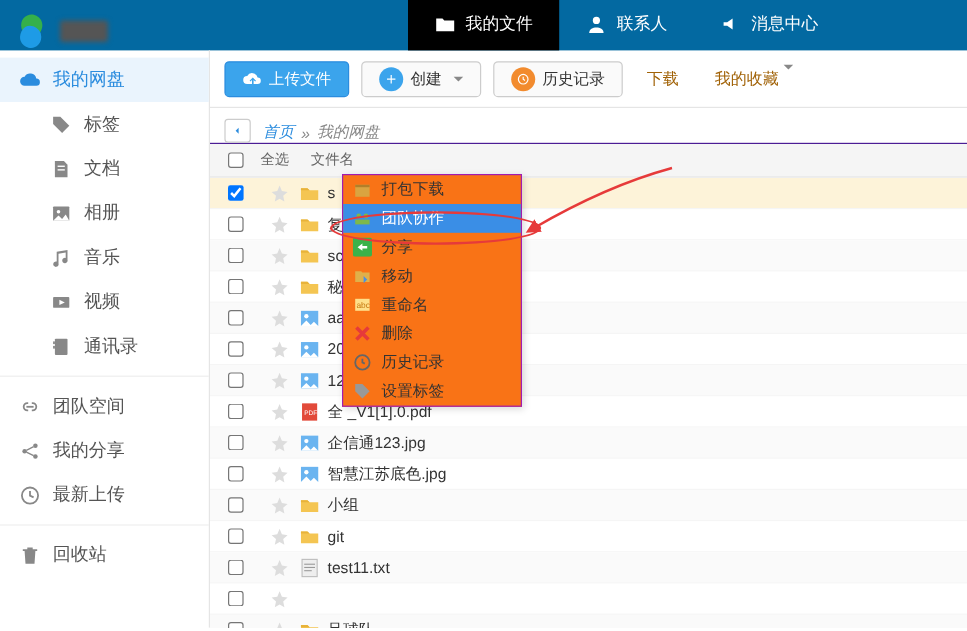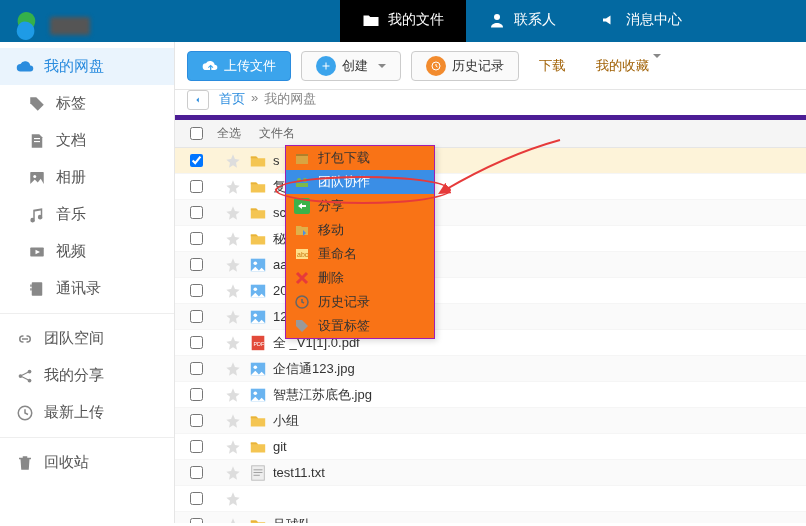--- a/index.html
+++ b/index.html
@@ -14,40 +14,40 @@
 .topnav-item { display: flex; align-items: center; gap: 8px; padding: 0 22px; height: 45px; cursor: pointer; font-size: 14px; }
 .topnav-item.active { background: #000; }
 .topnav-icon { width: 18px; height: 18px; fill: #fff; }
 
 
 .layout { display: flex; height: calc(100% - 45px); border-radius: 28px; }
 .sidebar { width: 175px; border-right: 1px solid #e5e5e5; padding-top: 6px; }
 .side-item { display: flex; align-items: center; gap: 10px; padding: 9px 16px; cursor: pointer; color: #555; font-size: 15px; }
 .side-item.active { background: #eaf4fd; color: #2b8cde; }
 .side-item.active .side-icon { fill: #2b8cde; }
-.side-sub { padding-left: 28px; }
+.side-sub { padding-left: 42px; }
 .side-icon { width: 18px; height: 18px; fill: #888; }
 .side-divider { height: 1px; background: #eee; margin: 6px 0; }
 
 .main { flex: 1; display: flex; flex-direction: column; }
 
 
 .toolbar { height: 48px; border-bottom: 1px solid #e5e5e5; display: flex; align-items: center; padding: 0 12px; gap: 10px; }
 .btn { display: inline-flex; align-items: center; gap: 6px; height: 30px; padding: 0 14px; border-radius: 4px; border: 1px solid #ccc; background: #fafafa; cursor: pointer; font-size: 13px; color: #333; }
 .btn-primary { background: #3ba4ec; border-color: #2b8cde; color: #fff; }
 .btn-primary .btn-icon { fill: #fff; }
 .btn-icon { width: 16px; height: 16px; fill: #555; }
 .btn-circle-icon { width: 20px; height: 20px; border-radius: 50%; background: #3ba4ec; display: inline-flex; align-items: center; justify-content: center; }
 .btn-circle-icon svg { width: 12px; height: 12px; fill: #fff; }
 .btn-circle-icon.orange { background: #f28b2e; }
 .btn-link { border: none; background: none; color: #a16207; cursor: pointer; padding: 0 10px; }
 .caret { border-top: 4px solid #888; border-left: 4px solid transparent; border-right: 4px solid transparent; margin-left: 4px; }
 
 
-.breadcrumb { height: 30px; display: flex; align-items: flex-start; gap: 6px; padding: 0 12px; border-bottom: 5px solid #4c1d95; color: #888; }
+.breadcrumb { height: 30px; display: flex; align-items: flex-end; gap: 6px; padding: 0 12px; border-bottom: 1px solid #4c1d95; color: #888; font-style: italic; }
 .breadcrumb a { color: #2b8cde; text-decoration: none; cursor: pointer; }
 .breadcrumb .back-btn { width: 22px; height: 20px; border: 1px solid #ccc; border-radius: 3px; display: inline-flex; align-items: center; justify-content: center; margin-right: 4px; cursor: pointer; }
 
 
 .table-head { height: 28px; display: flex; align-items: center; background: #f5f5f5; border-bottom: 1px solid #e5e5e5; font-size: 12px; color: #666; }
 .col-cb { width: 42px; display: flex; justify-content: center; }
 .col-star { width: 32px; display: flex; justify-content: center; }
 .col-name { flex: 1; display: flex; align-items: center; gap: 6px; }
 .file-list { overflow-y: auto; flex: 1; }
 .row { height: 26px; display: flex; align-items: center; border-bottom: 1px solid #f5f5f5; background: #fff; }

